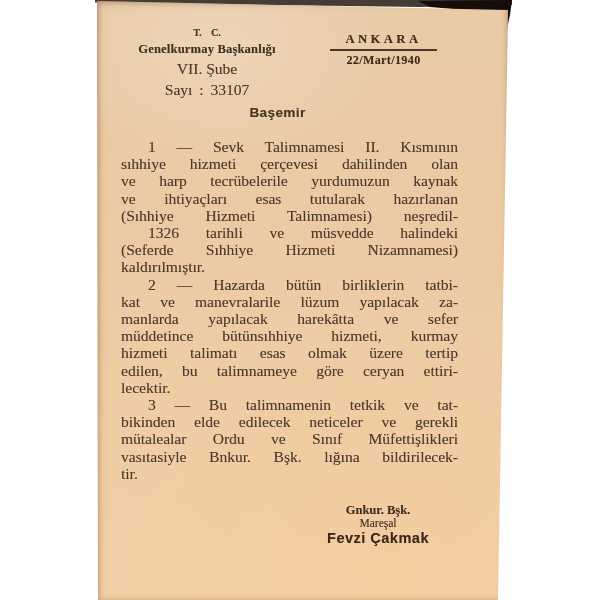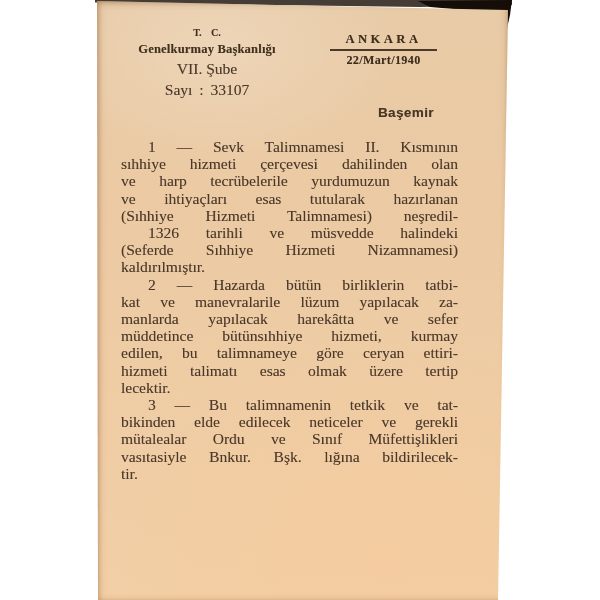--- a/index.html
+++ b/index.html
@@ -30,21 +30,21 @@
   .lh-org{font-weight:bold;font-size:12.5px;line-height:17px;letter-spacing:.2px;}
   .lh-dept{font-size:15.5px;line-height:21px;color:#4a392b;}
   .lh-num{font-size:15.5px;line-height:21px;color:#4a392b;word-spacing:3px;}
   .lh-right{position:absolute;top:32px;left:233px;width:107px;text-align:center;color:#3c2d1d;}
   .lh-city{font-weight:bold;font-size:12.5px;line-height:14px;letter-spacing:3.5px;
            border-bottom:2px solid #4a392b;padding-bottom:3px;}
   .lh-date{font-weight:bold;font-size:12px;line-height:15px;margin-top:2px;letter-spacing:.4px;}
   
   .doc-title{
     position:absolute;top:105px;left:24px;width:337px;
-    text-align:right;padding-right:24px;box-sizing:border-box;
+    text-align:center;padding-right:24px;box-sizing:border-box;
     font-family:"Liberation Sans", sans-serif;
     font-weight:bold;font-size:13.5px;color:#453525;letter-spacing:.4px;
   }
   
   .body-text{
     position:absolute;top:138px;left:24px;width:337px;
     font-size:15.5px;line-height:17.2px;word-spacing:1.5px;color:#4a392b;
   }
   .ln{text-align:justify;text-align-last:justify;}
   .ln.end{text-align:left;text-align-last:left;}
@@ -86,24 +86,29 @@
     <div class="ln">ve harp tecrübelerile yurdumuzun kaynak</div>
     <div class="ln">ve ihtiyaçları esas tutularak hazırlanan</div>
     <div class="ln">(Sıhhiye Hizmeti Talimnamesi) neşredil-</div>
     <div class="ln ind">1326 tarihli ve müsvedde halindeki</div>
     <div class="ln">(Seferde Sıhhiye Hizmeti Nizamnamesi)</div>
     <div class="ln end">kaldırılmıştır.</div>
     <div class="ln ind">2 — Hazarda bütün birliklerin tatbi-</div>
     <div class="ln">kat ve manevralarile lüzum yapılacak za-</div>
     <div class="ln">manlarda yapılacak harekâtta ve sefer</div>
     <div class="ln">müddetince bütünsıhhiye hizmeti, kurmay</div>
+    <div class="ln">hizmeti talimatı esas olmak üzere tertip</div>
     <div class="ln">edilen, bu talimnameye göre ceryan ettiri-</div>
-    <div class="ln">hizmeti talimatı esas olmak üzere tertip</div>
     <div class="ln end">lecektir.</div>
     <div class="ln ind">3 — Bu talimnamenin tetkik ve tat-</div>
     <div class="ln">bikinden elde edilecek neticeler ve gerekli</div>
     <div class="ln">mütalealar Ordu ve Sınıf Müfettişlikleri</div>
     <div class="ln">vasıtasiyle Bnkur. Bşk. lığına bildirilecek-</div>
     <div class="ln end">tir.</div>
   </div>
 
+  <div class="signature">
+    <div class="sig-office">Gnkur. Bşk.</div>
+    <div class="sig-rank">Mareşal</div>
+    <div class="sig-name">Fevzi Çakmak</div>
+  </div>
 
 </div>
 
 </body></html>

